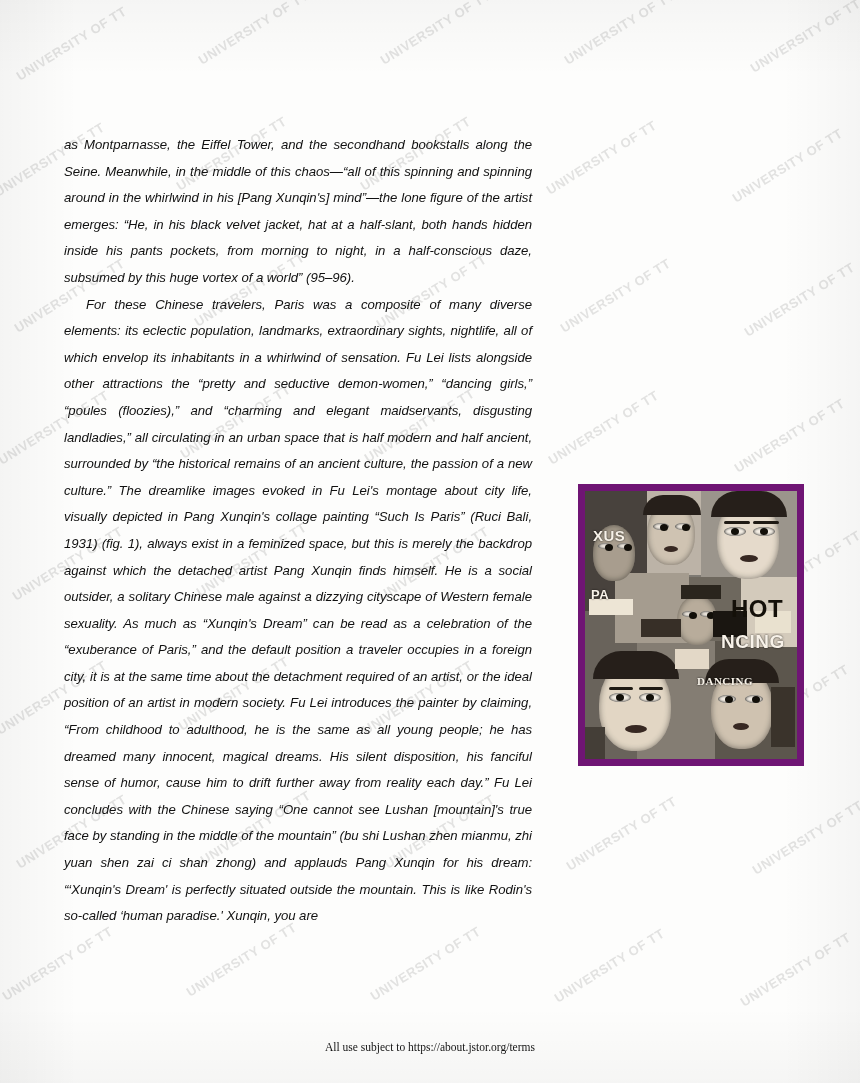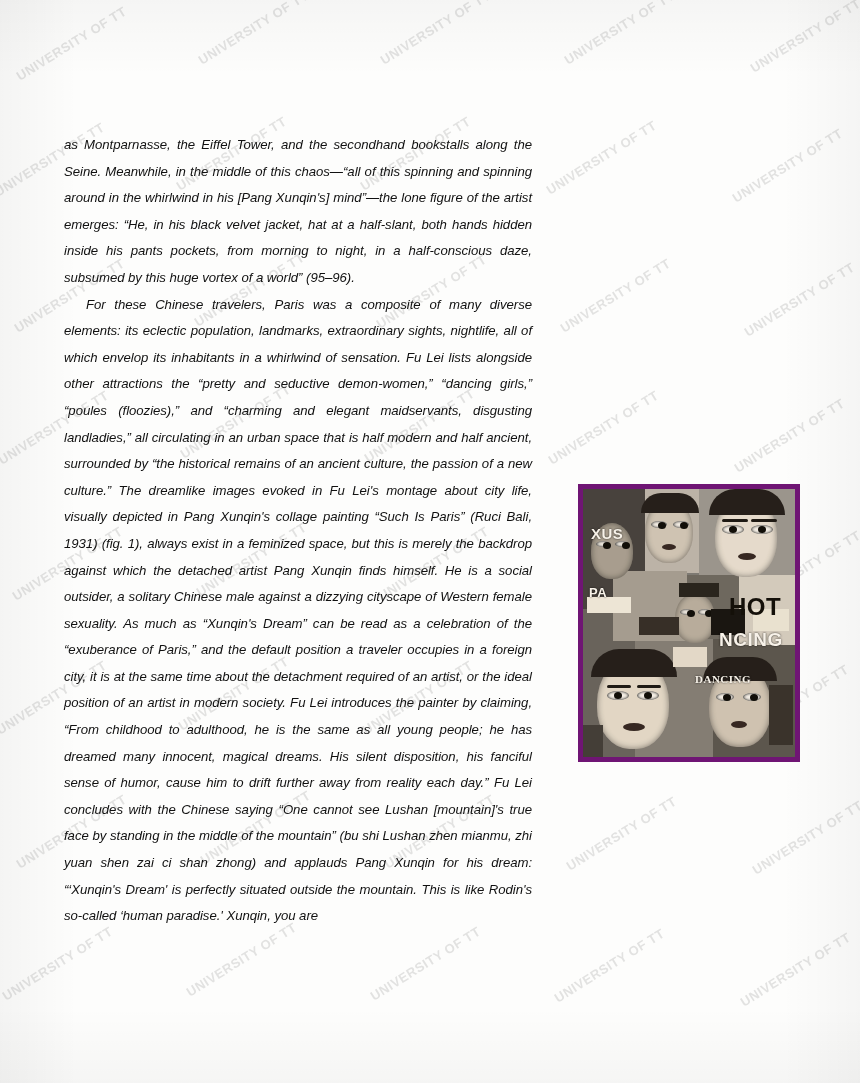--- a/index.html
+++ b/index.html
@@ -79,21 +79,21 @@
     left: 578px;
     top: 484px;
     width: 212px;
   }
   .fig-img {
     width: 212px;
     height: 268px;
     position: relative;
     overflow: hidden;
     background: #0369a1;
-    border: 5px solid #701a75;
+    border: 7px solid #701a75;
     filter: contrast(1.05);
   }
   .fig-caption {
     margin-top: 9px;
     font-family: "Liberation Sans", sans-serif;
     font-size: 10.6px;
     font-weight: 700;
     line-height: 15.5px;
     color: #111;
     word-break: break-word;
@@ -305,15 +305,16 @@
       <div class="txtblk" style="left:8px;  top:36px; font-size:15px;">XUS</div>
       <div class="txtblk" style="left:6px;  top:96px; font-size:13px;">PA</div>
       <div class="txtblk dark" style="left:146px; top:104px; font-size:24px;">HOT</div>
       <div class="txtblk" style="left:136px; top:140px; font-size:19px;">NCING</div>
       <div class="txtblk" style="left:112px; top:184px; font-size:11px;font-family:Liberation Serif, serif;">DANCING</div>
     </div>
   </figure>
 
 
   <div id="jstor-footer">
+    <div>All use subject to https://about.jstor.org/terms</div>
   </div>
 
 </div>
 
 </body></html>

